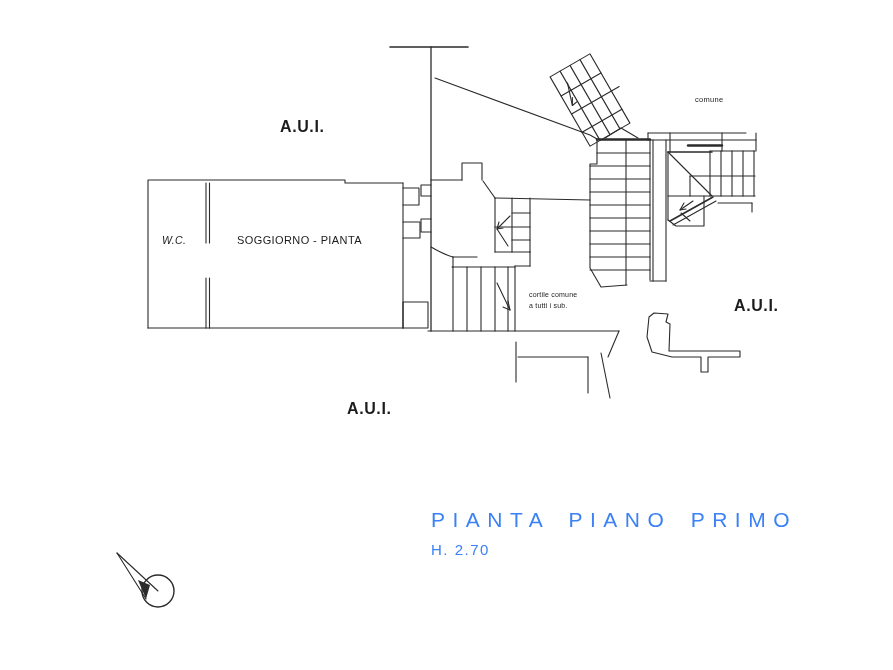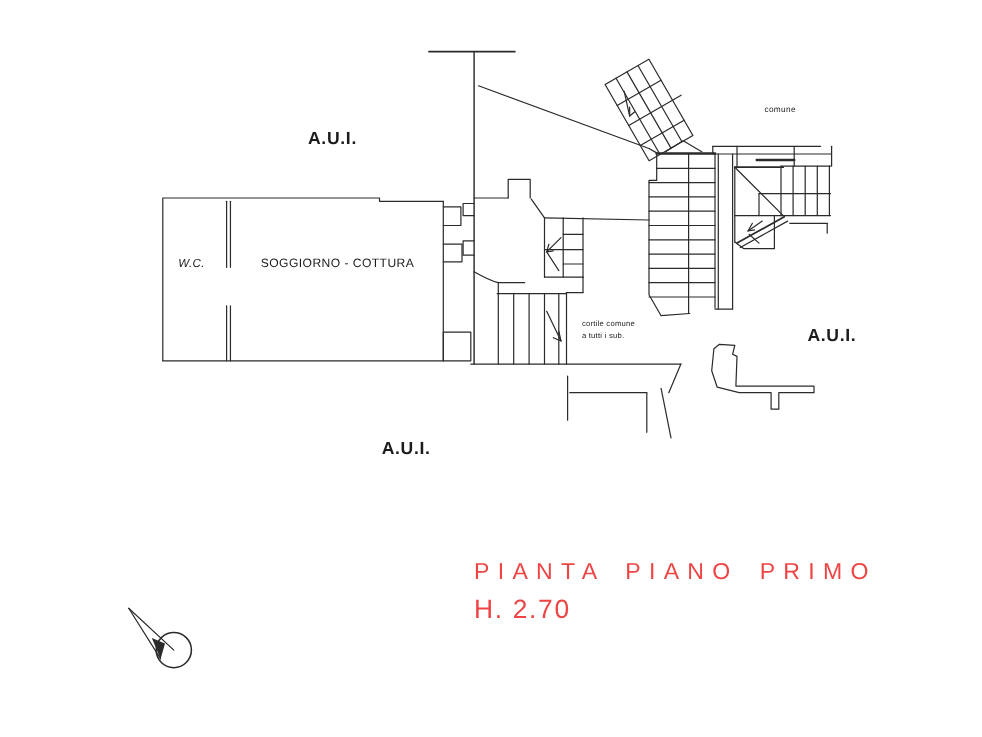--- a/index.html
+++ b/index.html
@@ -15,29 +15,29 @@
     position:absolute;
     color:#1c1c1c;
     white-space:nowrap;
     font-family:"Liberation Sans", sans-serif;
   }
   .lbl-aui{font-size:16px;letter-spacing:0.6px;font-weight:bold;}
   .lbl-room{font-size:11px;letter-spacing:0.4px;}
   .lbl-wc{font-size:10.5px;letter-spacing:0.3px;font-style:italic;}
   .lbl-tiny{font-size:7px;line-height:11px;letter-spacing:0.2px;}
   .lbl-strada{font-size:7.5px;letter-spacing:0.3px;}
-  .title-block{position:absolute;left:431px;top:508px;color:#ef4444;}
+  .title-block{position:absolute;left:431px;top:508px;color:#3b82f6;}
   .title-main{
     font-size:21px;
     letter-spacing:7.5px;
     word-spacing:6px;
     font-weight:500;
   }
   .title-height{
-    font-size:24px;
+    font-size:15px;
     letter-spacing:1.5px;
     margin-top:9px;
   }
 </style>
 </head>
 <body>
 
 <div class="page">
 
   <svg class="plan-svg" width="893" height="670" viewBox="0 0 893 670">
@@ -190,21 +190,21 @@
       </g>
     </g>
   </svg>
 
   <div class="lbl lbl-aui" style="left:280px;top:118px;">A.U.I.</div>
 
   <div class="lbl lbl-strada" style="left:695px;top:95px;">comune</div>
 
   <div class="lbl lbl-wc" style="left:162px;top:234px;">W.C.</div>
 
-  <div class="lbl lbl-room" style="left:237px;top:234px;">SOGGIORNO - COTTURA</div>
+  <div class="lbl lbl-room" style="left:237px;top:234px;">SOGGIORNO - PIANTA</div>
 
   <div class="lbl lbl-tiny" style="left:529px;top:289px;">
     <div>cortile comune</div>
     <div>a tutti i sub.</div>
   </div>
 
   <div class="lbl lbl-aui" style="left:734px;top:297px;">A.U.I.</div>
 
   <div class="lbl lbl-aui" style="left:347px;top:400px;">A.U.I.</div>
 

